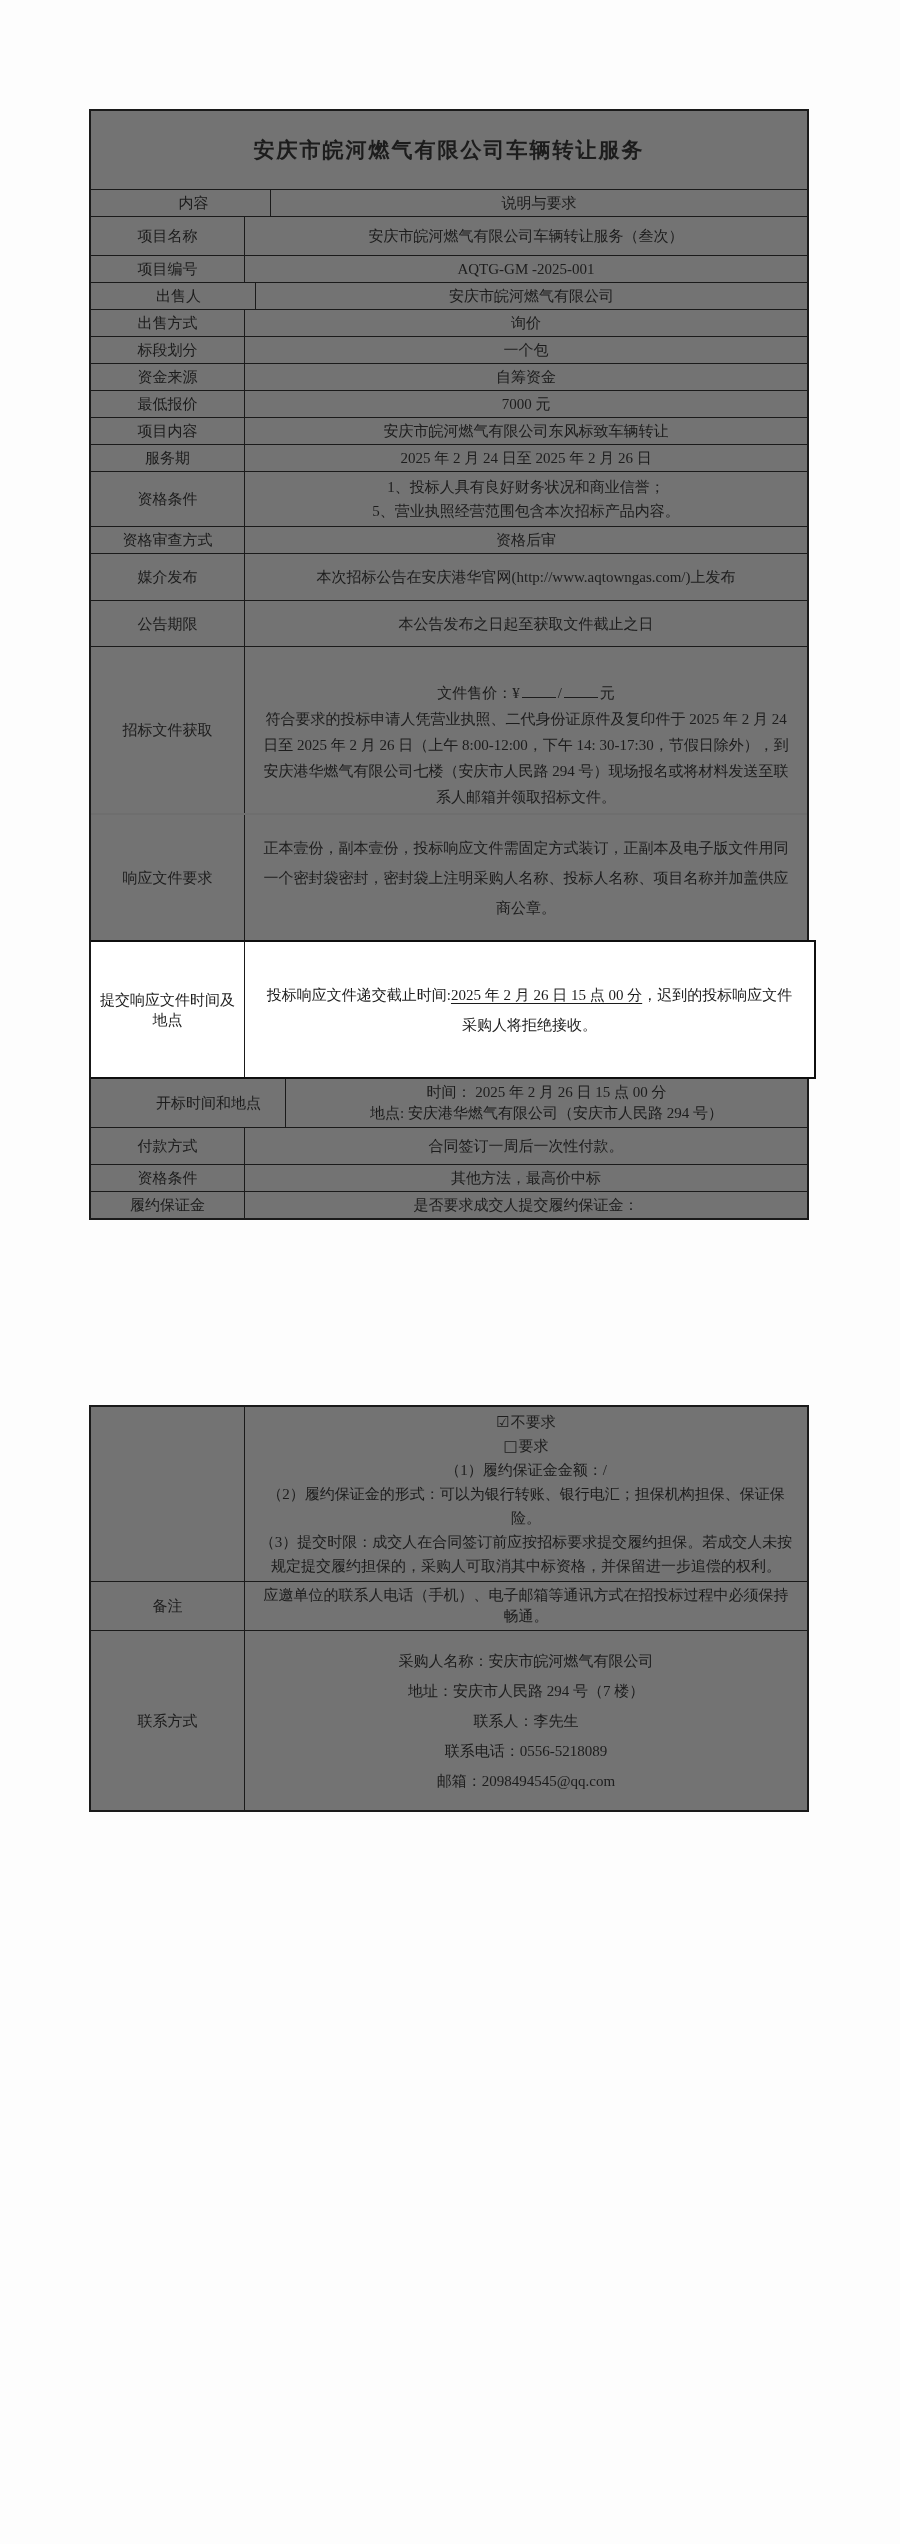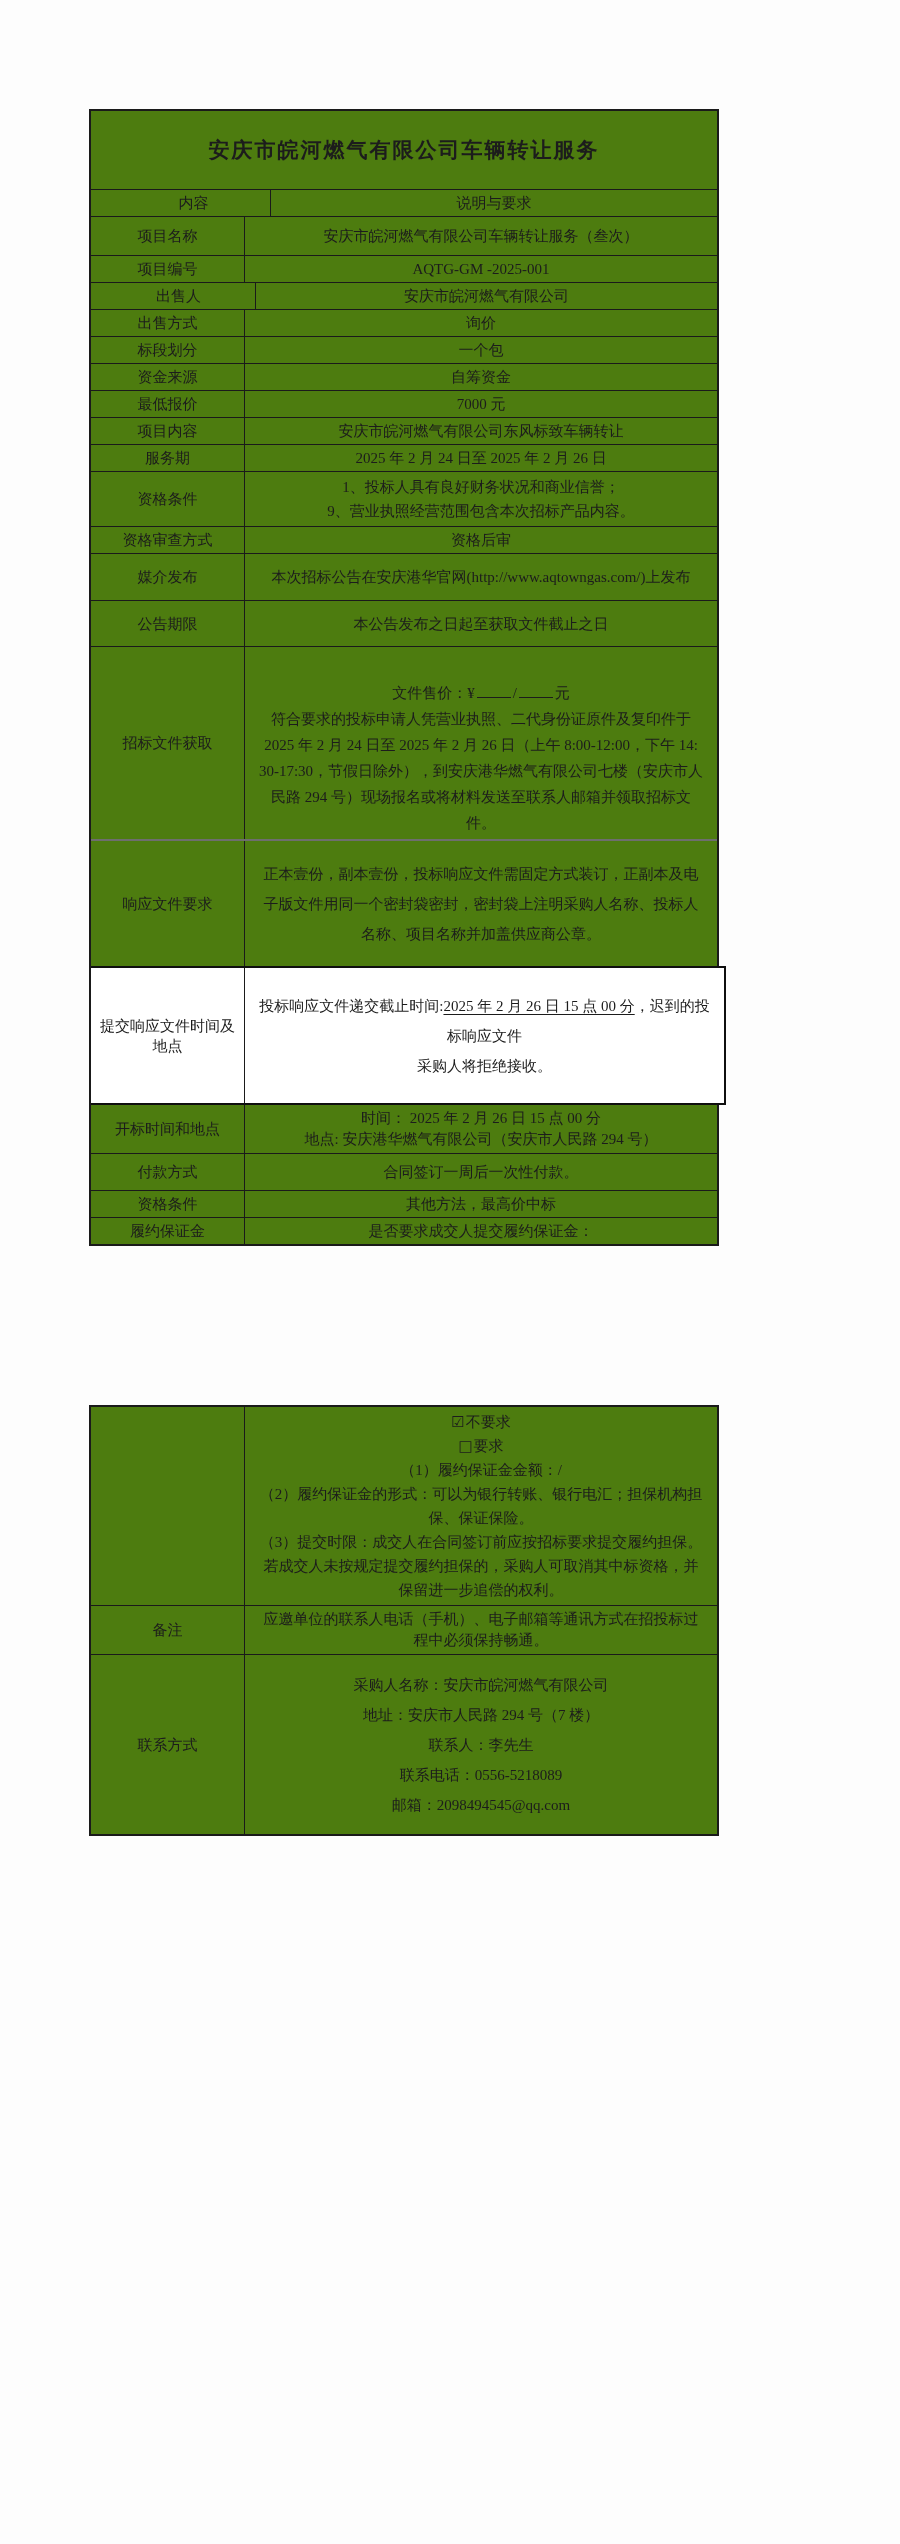--- a/index.html
+++ b/index.html
@@ -3,28 +3,28 @@
 <meta charset="utf-8">
 <style>
   html,body{margin:0;padding:0;}
   body{
     width:900px;height:2544px;position:relative;
     background:#fdfdfd;color:#1c1c1c;
     font-family:"Liberation Serif","DejaVu Serif",serif;
     -webkit-font-smoothing:antialiased;
   }
   .doc-table{
-    position:absolute;left:89px;width:630px;background:#4d7c0f;
+    position:absolute;left:89px;width:720px;background:#737373;
     border:2px solid #1a1a1a;box-sizing:border-box;
   }
   #table1{top:109px;}
   #table2{top:1405px;}
   .t-row{display:flex;align-items:stretch;border-top:1px solid #1a1a1a;box-sizing:border-box;}
   .t-row.first{border-top:none;}
-  .t-row.no-top{border-top:none;}
+  .t-row.no-top{border-top:none;padding-left:41px;}
   .t-row.heavy-top{border-top:2px solid #6e6e6e;}
   .t-row.boxed{
     position:relative;border:2px solid #0f0f0f;border-left:none;
     margin-right:-9px;margin-top:-1px;background:#ffffff;z-index:2;
   }
   .title-row{
     display:flex;align-items:center;justify-content:center;
     min-height:78px;font-size:21px;font-weight:bold;letter-spacing:2px;text-align:center;
   }
   .lbl{
@@ -106,21 +106,21 @@
 
   <div class="t-row" style="min-height:24px;">
     <div class="lbl">服务期</div>
     <div class="cnt">2025 年 2 月 24 日至 2025 年 2 月 26 日</div>
   </div>
 
   <div class="t-row" style="min-height:50px;">
     <div class="lbl">资格条件</div>
     <div class="cnt">
       <span class="line lh24">1、投标人具有良好财务状况和商业信誉；</span>
-      <span class="line lh24">9、营业执照经营范围包含本次招标产品内容。</span>
+      <span class="line lh24">5、营业执照经营范围包含本次招标产品内容。</span>
     </div>
   </div>
 
   <div class="t-row" style="min-height:23px;">
     <div class="lbl">资格审查方式</div>
     <div class="cnt">资格后审</div>
   </div>
 
   <div class="t-row" style="min-height:47px;">
     <div class="lbl">媒介发布</div>

